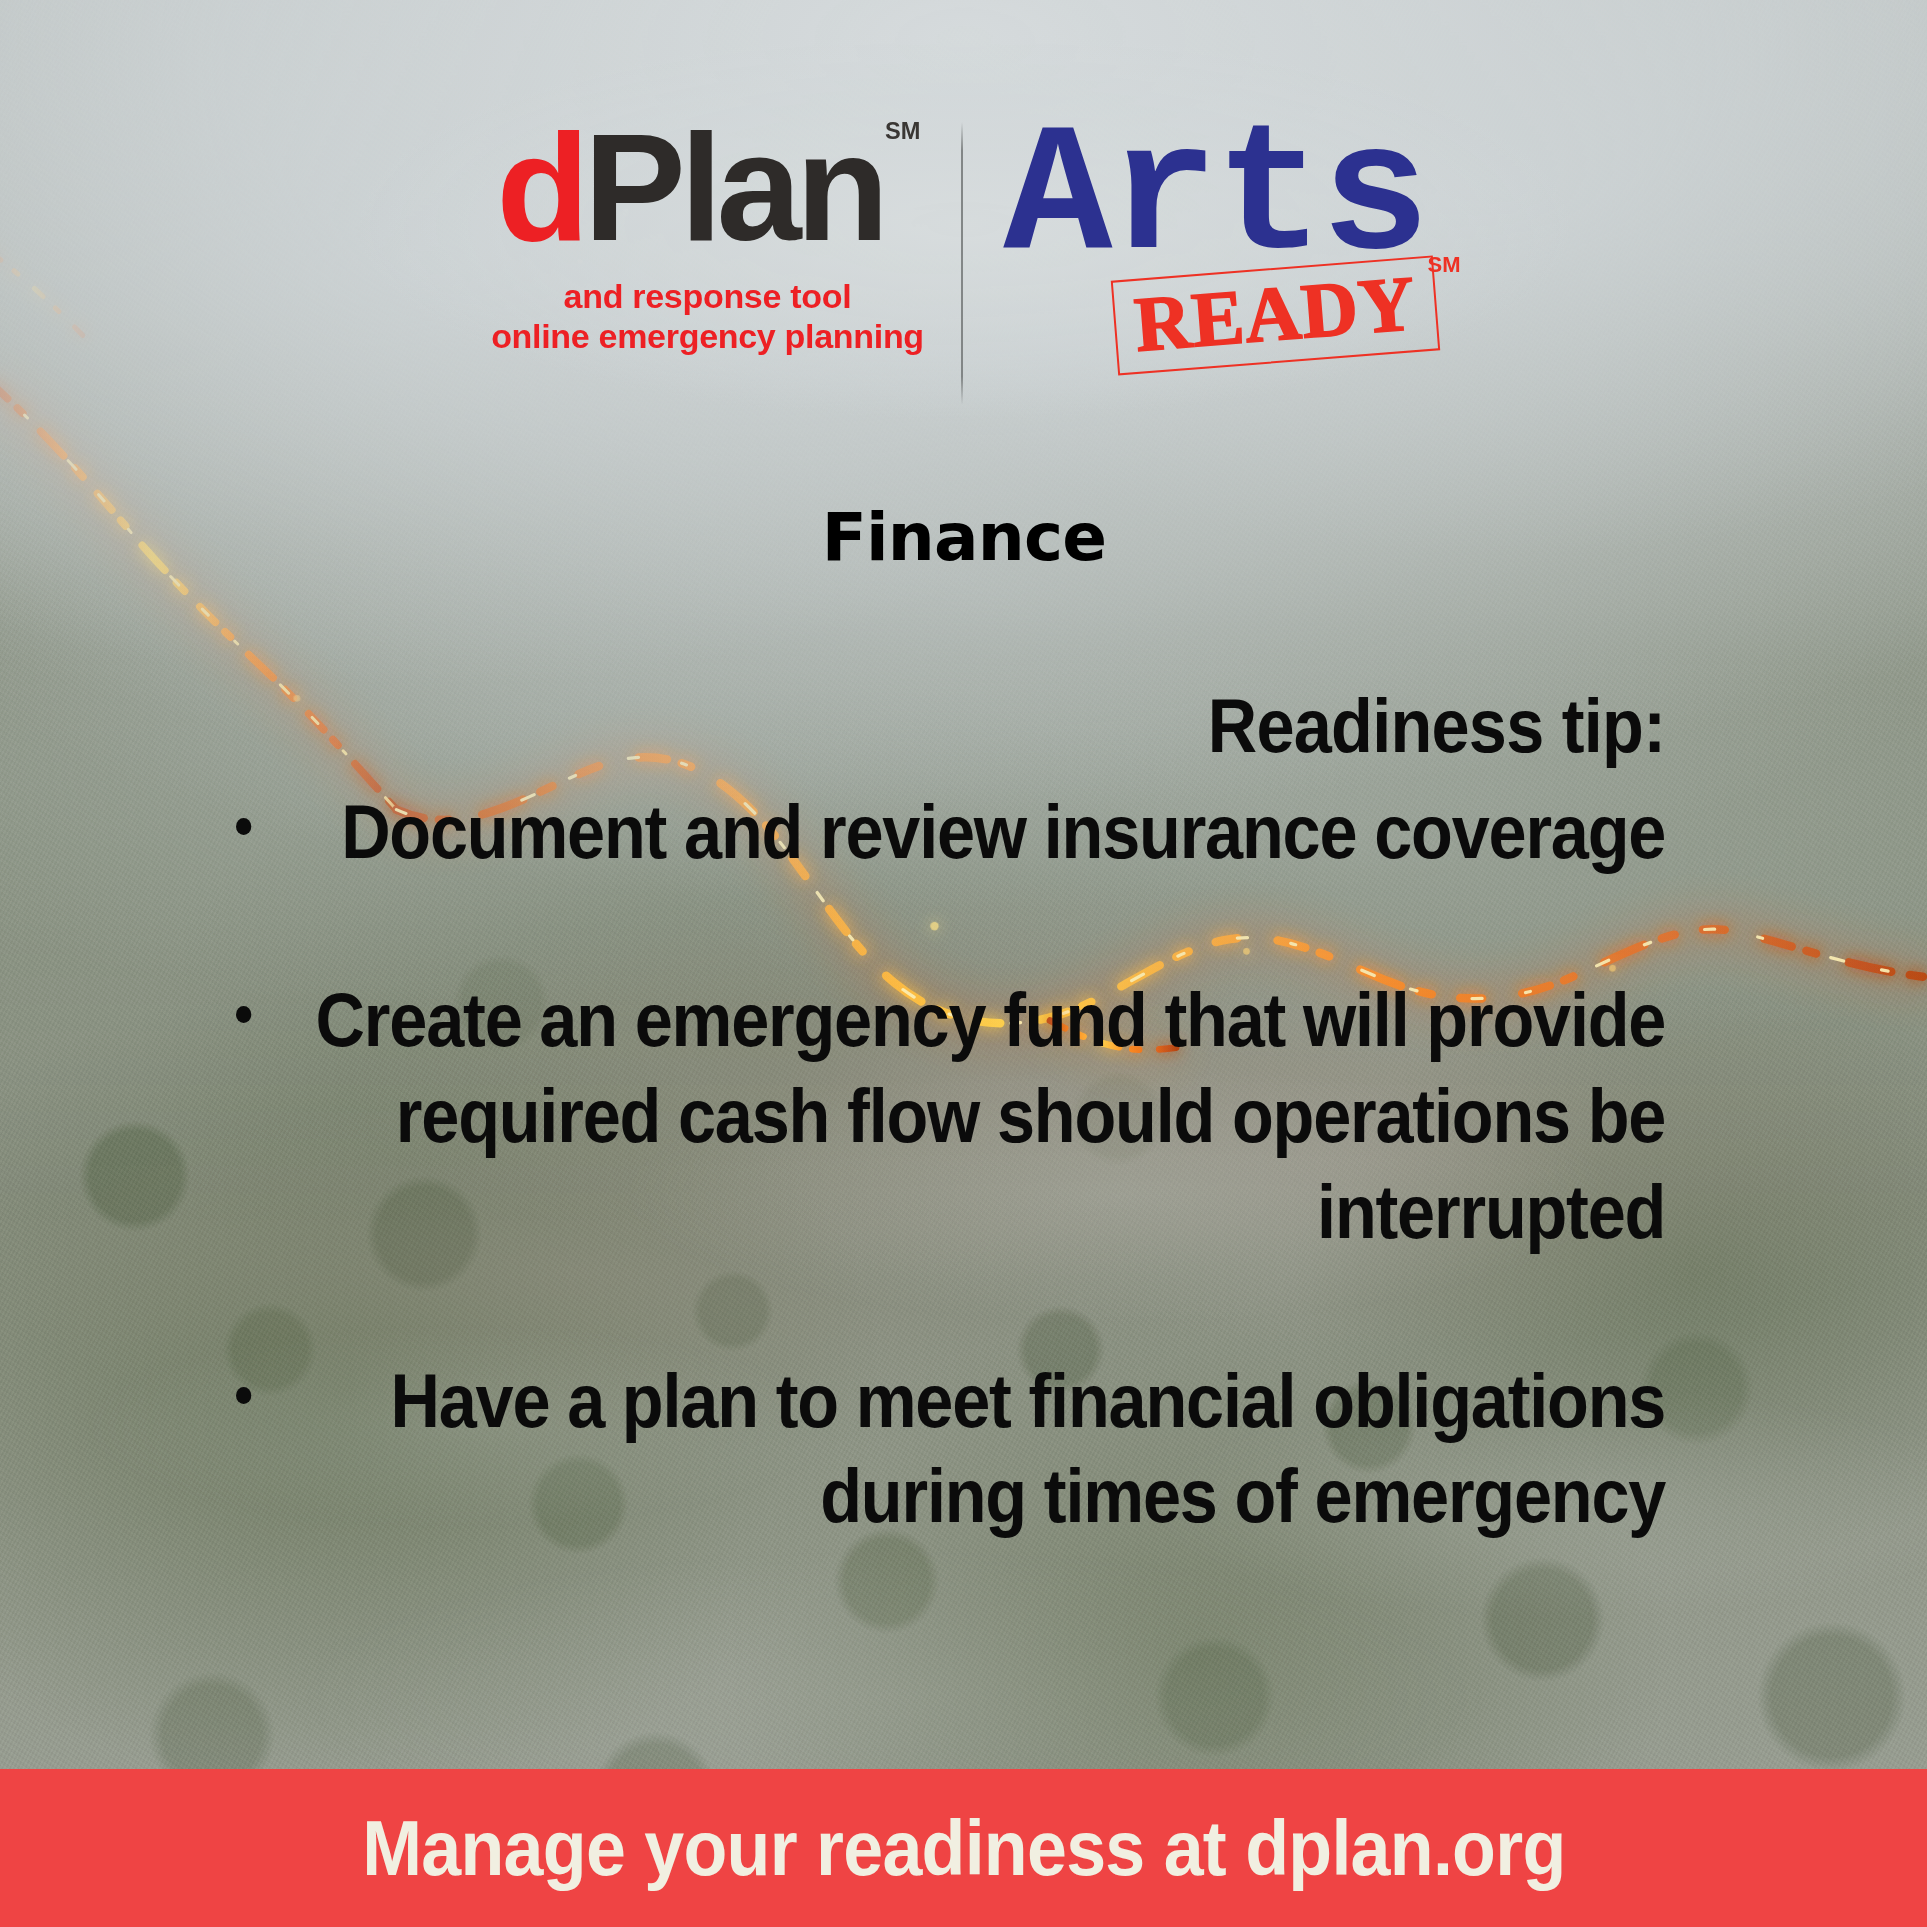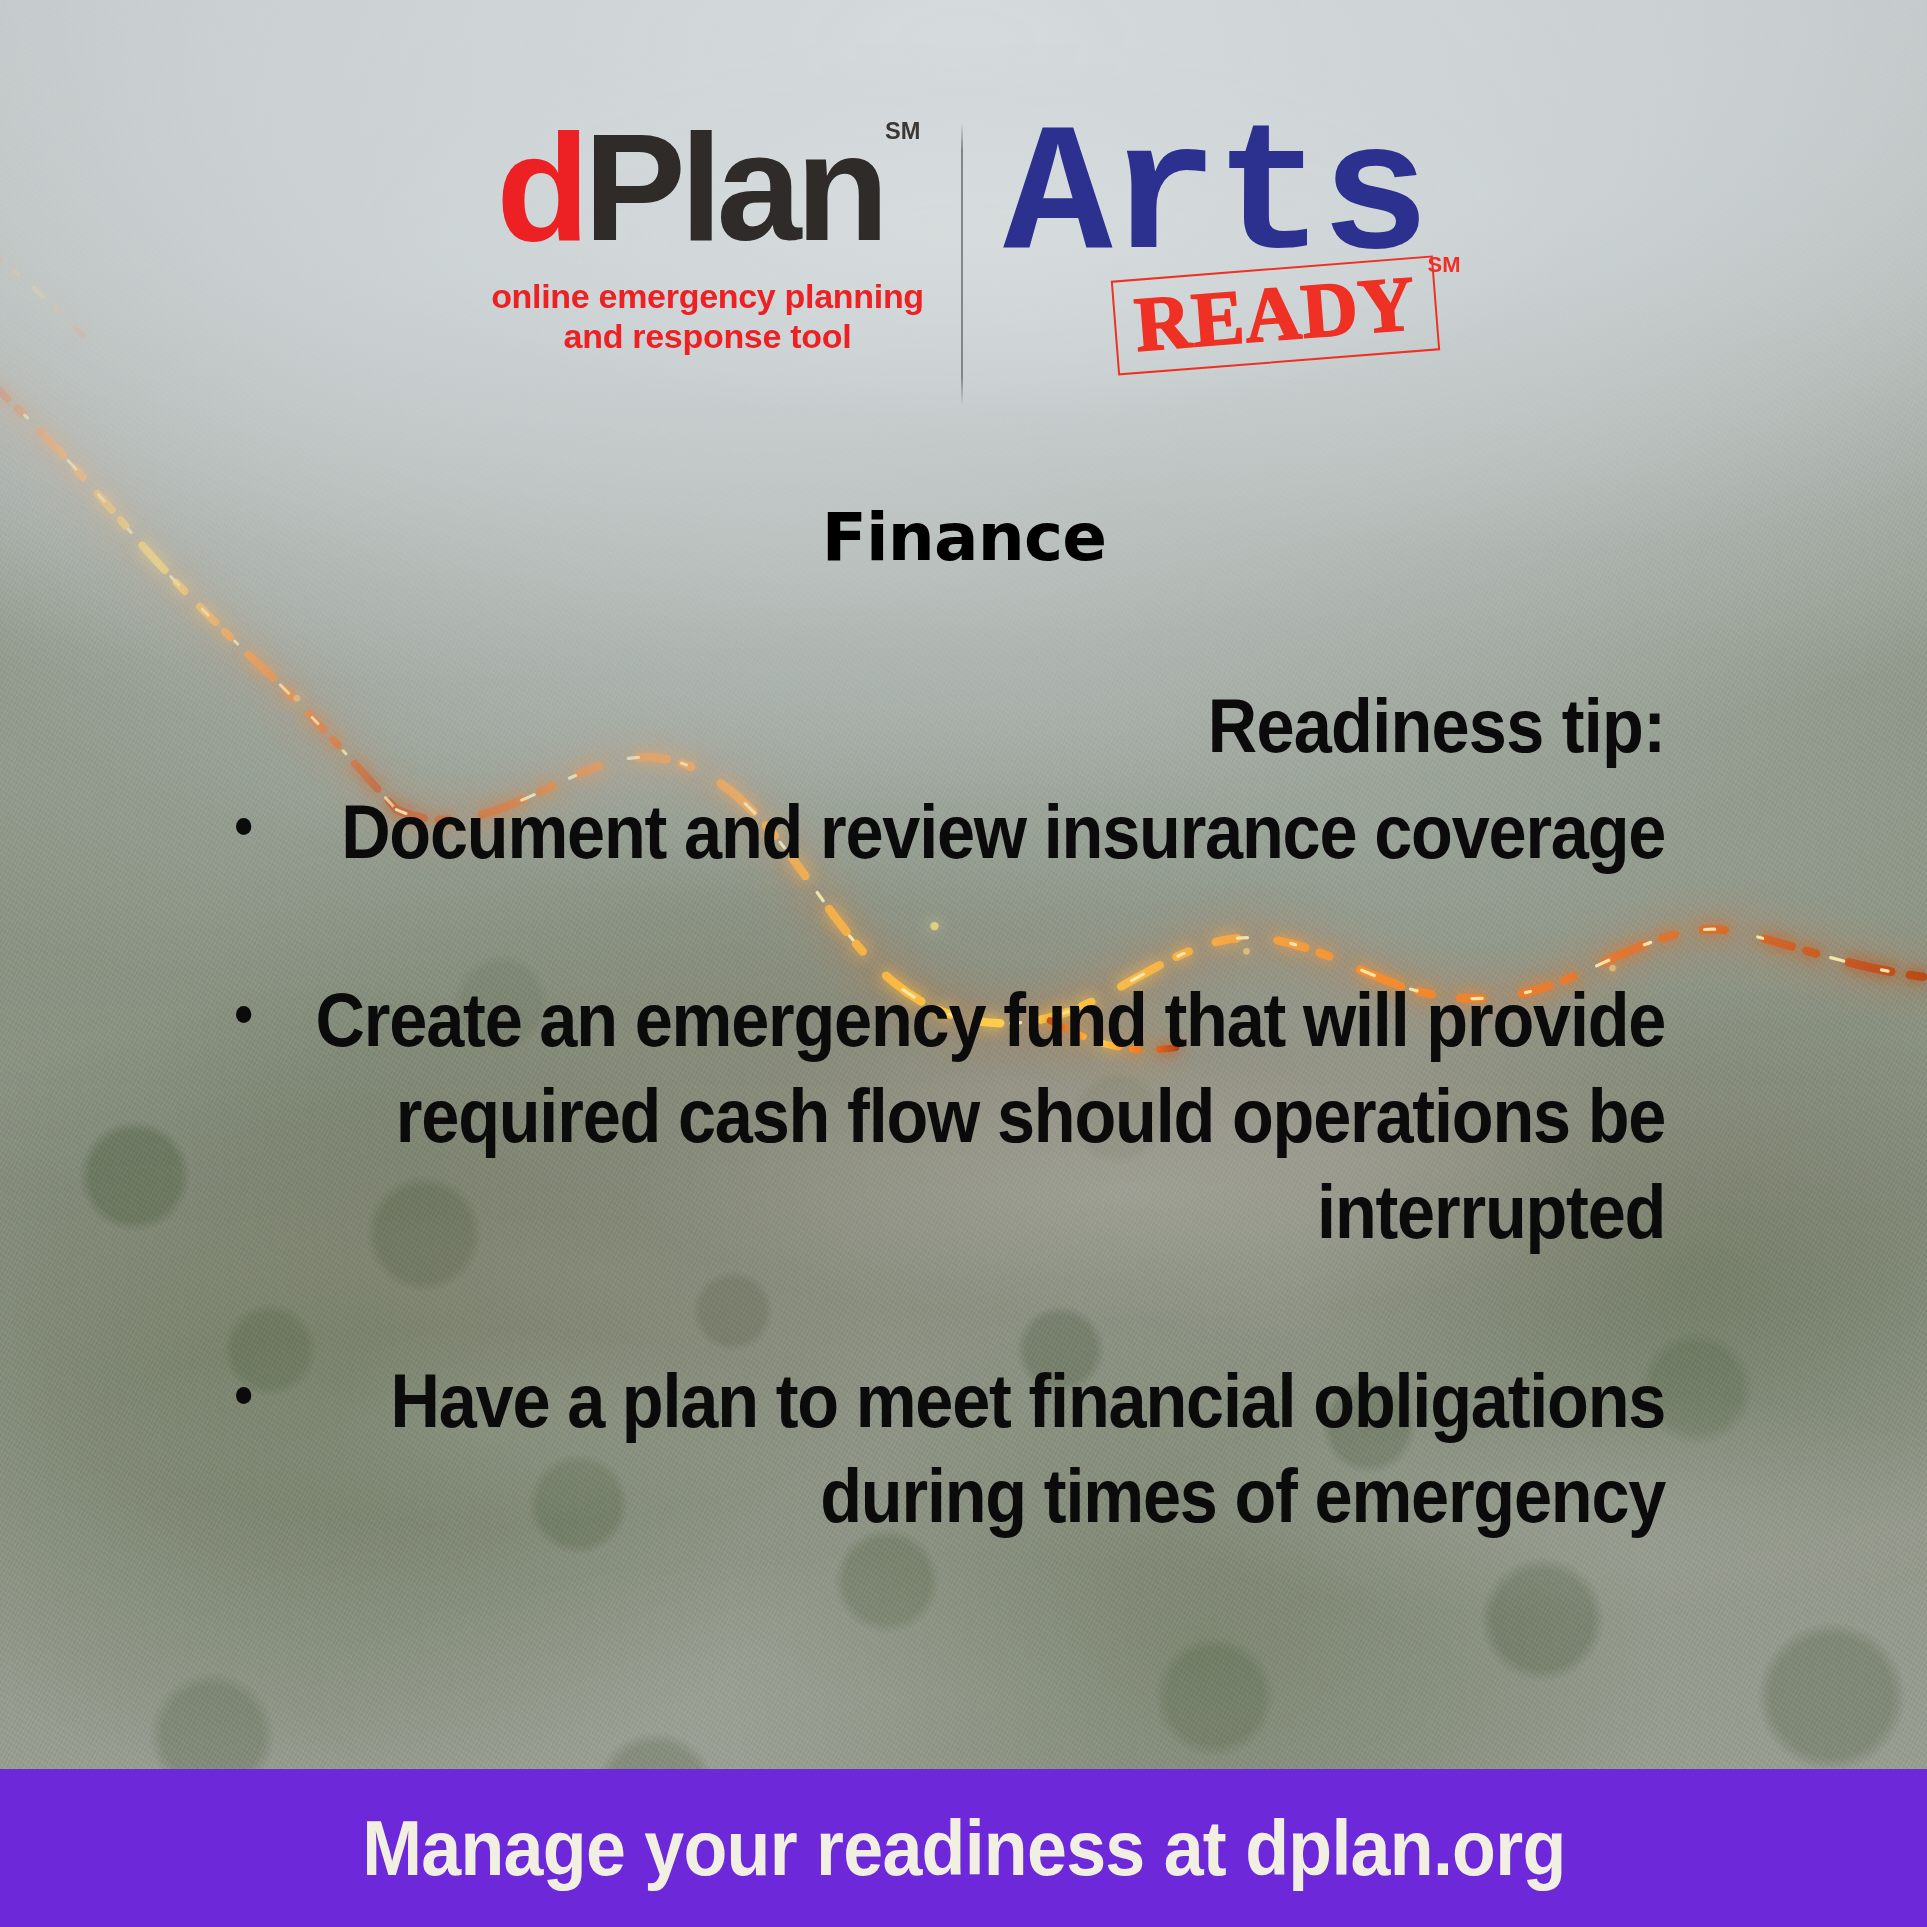--- a/index.html
+++ b/index.html
@@ -192,21 +192,21 @@
   .tip-bullet{
     position:absolute; left:30px; top:34px;
     width:17px; height:17px; border-radius:50%;
     background:#0b0b0b;
   }
 
   
   #footer{
     position:absolute; left:0; right:0; bottom:0;
     height:159px;
-    background:#6d28d9;
+    background:#ef4444;
     display:flex; align-items:center; justify-content:center;
   }
   #footer-text{
     font-family:"Liberation Sans Narrow","Liberation Sans", sans-serif;
     font-weight:700; font-size:78px; letter-spacing:-0.8px;
     color:#F1EFE1;
     transform:scaleX(.92);
   }
 </style>
 </head>
@@ -274,22 +274,22 @@
   <div class="bg-wisps"></div>
   <div class="bg-smoke"></div>
 </div>
 
 <div id="logo-block">
   <div class="logo-haze"></div>
 
   <div class="dplan-lockup">
     <div class="dplan-word"><span class="dplan-d">d</span><span class="dplan-plan">Plan</span><span class="sm-mark">SM</span></div>
     <div class="dplan-tagline">
+      <div>and response tool</div>
       <div>online emergency planning</div>
-      <div>and response tool</div>
     </div>
   </div>
 
   <div class="logo-divider"></div>
 
   <div class="arts-lockup">
     <span class="arts-word">Arts</span>
     <span class="ready-stamp">
       <span class="ready-word">READY</span>
       <span class="ready-sm">SM</span>

